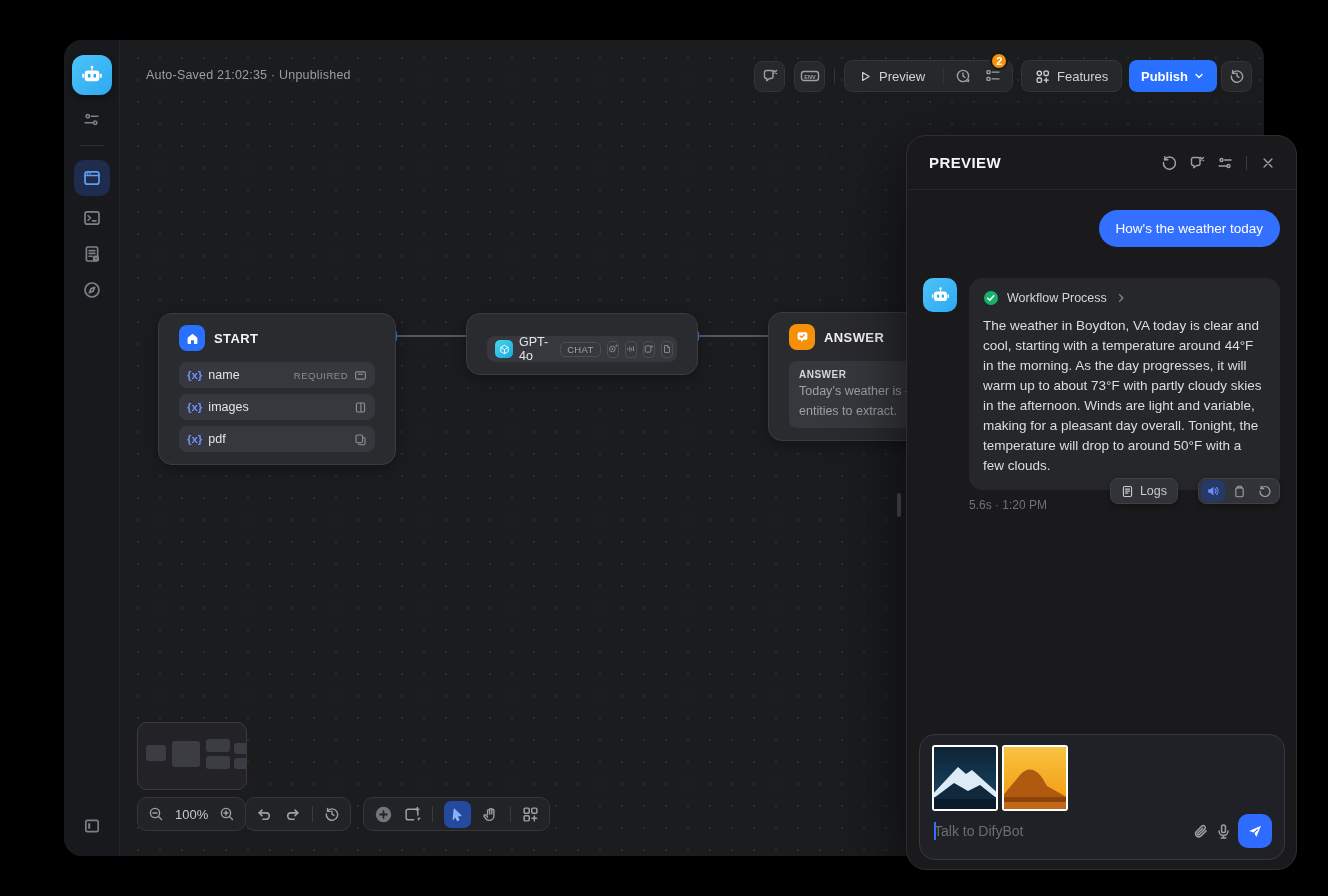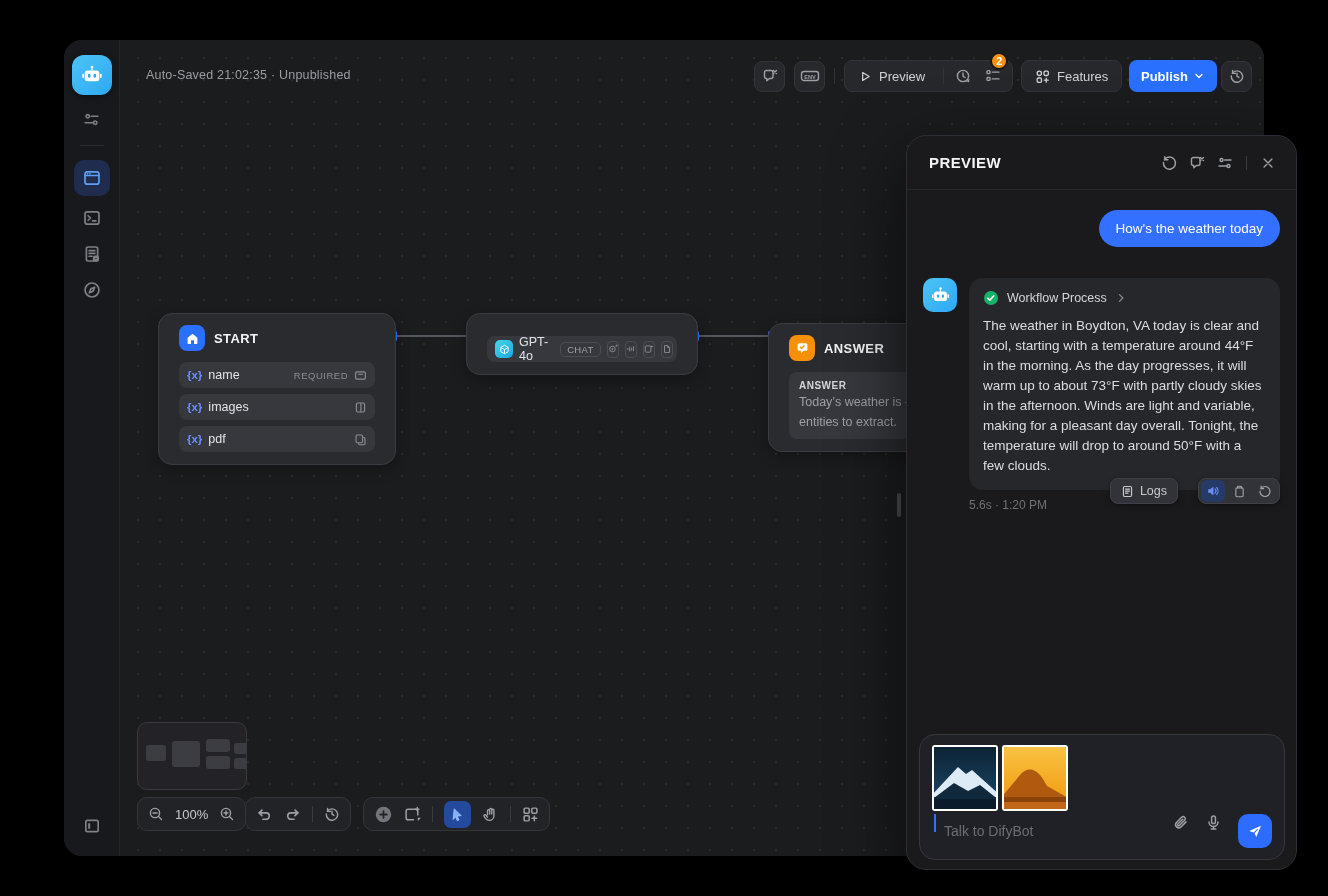--- a/index.html
+++ b/index.html
@@ -82,21 +82,21 @@
   .actions-wrap{position:relative;height:34px;flex:none}
   .meta{position:absolute;left:46px;top:8px;font-size:12px;color:#6f7176}
   .pills{position:absolute;right:0;top:-12px;display:flex;gap:20px}
   .logs-pill{height:26px;padding:0 10px;border-radius:8px;background:#323338;border:1px solid #404148;display:flex;align-items:center;gap:6px;font-size:12.5px;color:#c9cacc;box-shadow:0 2px 6px rgba(0,0,0,.35);cursor:pointer}
   .group-pill{height:26px;border-radius:8px;background:#323338;border:1px solid #404148;display:flex;align-items:center;padding:0 2px;gap:2px;box-shadow:0 2px 6px rgba(0,0,0,.35)}
   .gp-btn{width:24px;height:22px;border-radius:6px;display:flex;align-items:center;justify-content:center;color:#9da0a5;cursor:pointer}
   .gp-btn.active{background:#253a66;color:#6d8dff}
   .input-box{position:absolute;left:12px;right:11px;bottom:9px;height:126px;background:#202126;border:1px solid #37383e;border-radius:16px;padding:10px 12px}
   .thumbs{display:flex;gap:4px}
   .thumb{width:66px;height:66px;border:2px solid #fff;border-radius:3px;overflow:hidden;cursor:pointer}
-  .chat-row{position:absolute;left:14px;right:12px;bottom:11px;display:flex;gap:16px}
+  .chat-row{position:absolute;left:14px;right:12px;bottom:11px;display:flex;align-items:center;gap:6px}
   .caret{width:2px;height:18px;background:#3370ff;animation:blink 1.1s steps(1) infinite}
   @keyframes blink{50%{opacity:0}}
   .chat-input{flex:1;background:transparent;border:none;outline:none;color:#e6e7e9;font-size:14px;font-family:"Liberation Sans",sans-serif;margin-left:-8px}
   .chat-input::placeholder{color:#6b6d72}
   .in-ic{color:#9da0a5;display:flex;cursor:pointer}
   .send-btn{width:34px;height:34px;border-radius:10px;background:#2e6bff;display:flex;align-items:center;justify-content:center;cursor:pointer;flex:none}
 </style>
 </head>
 <body>
 
@@ -187,21 +187,21 @@
         </span>
         <span class="mini-chip">
           <svg width="10" height="10" viewBox="0 0 16 16" fill="none" stroke="currentColor" stroke-width="1.5">
               <path d="M4 2.5h5l3 3v8H4z"></path>
               <path d="M9 2.5v3h3"></path>
             </svg>
         </span>
       </div>
     </div>
 
-    <div class="node" style="left:648px;top:283px;width:235px">
+    <div class="node" style="left:648px;top:272px;width:235px">
       <div class="node-title">
         <span class="node-ic" style="background:#f79009">
           <svg width="15" height="15" viewBox="0 0 16 16">
               <path d="M2.8 4.2A1.7 1.7 0 0 1 4.5 2.5h7a1.7 1.7 0 0 1 1.7 1.7v4.6A1.7 1.7 0 0 1 11.5 10.5H9.2L6.4 12.9v-2.4H4.5a1.7 1.7 0 0 1-1.7-1.7z" fill="#fff"></path>
               <path d="M5.7 6.6 7.1 8l2.7-2.9" fill="none" stroke="#f79009" stroke-width="1.4" stroke-linecap="round" stroke-linejoin="round"></path>
             </svg>
         </span>
         <span class="node-name">ANSWER</span>
       </div>
       <div class="ans-box">

